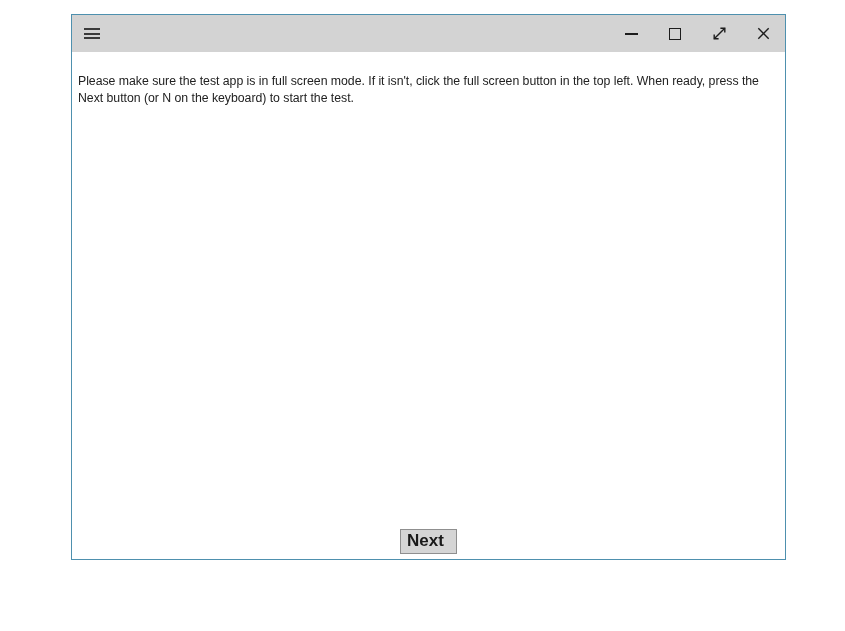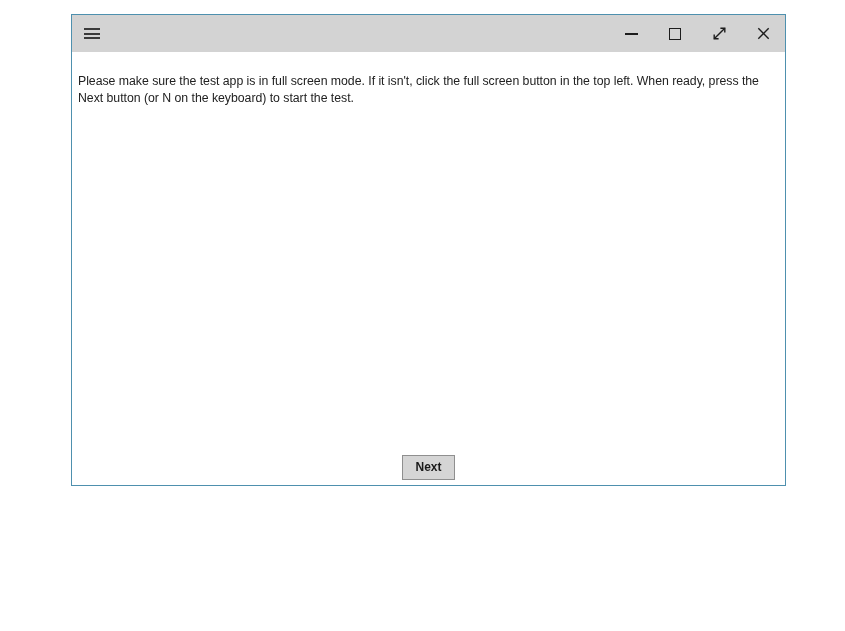--- a/index.html
+++ b/index.html
@@ -12,21 +12,21 @@
     background: #ffffff;
     font-family: "Liberation Sans", sans-serif;
     overflow: hidden;
   }
 
   #app-window {
     position: absolute;
     left: 71px;
     top: 14px;
     width: 715px;
-    height: 472px;
+    height: 546px;
     border: 1px solid #4e90ae;
     box-sizing: border-box;
     background: #ffffff;
     display: flex;
     flex-direction: column;
   }
 
   
   #title-bar {
     height: 37px;
@@ -112,25 +112,25 @@
     left: 0;
     right: 0;
     bottom: 5px;
     display: flex;
     align-items: center;
     justify-content: center;
   }
 
   #next-button {
     min-width: 45px;
-    padding: 4px 12px 5px 12px;
+    padding: 4px 12px 5px 6px;
     background: #d5d5d5;
     border: 1px solid #8f8f8f;
     font-family: "Liberation Sans", sans-serif;
-    font-size: 12px;
+    font-size: 17px;
     font-weight: bold;
     color: #1a1a1a;
     cursor: pointer;
     line-height: 14px;
   }
 </style>
 </head>
 <body>
 
 <div id="app-window">

